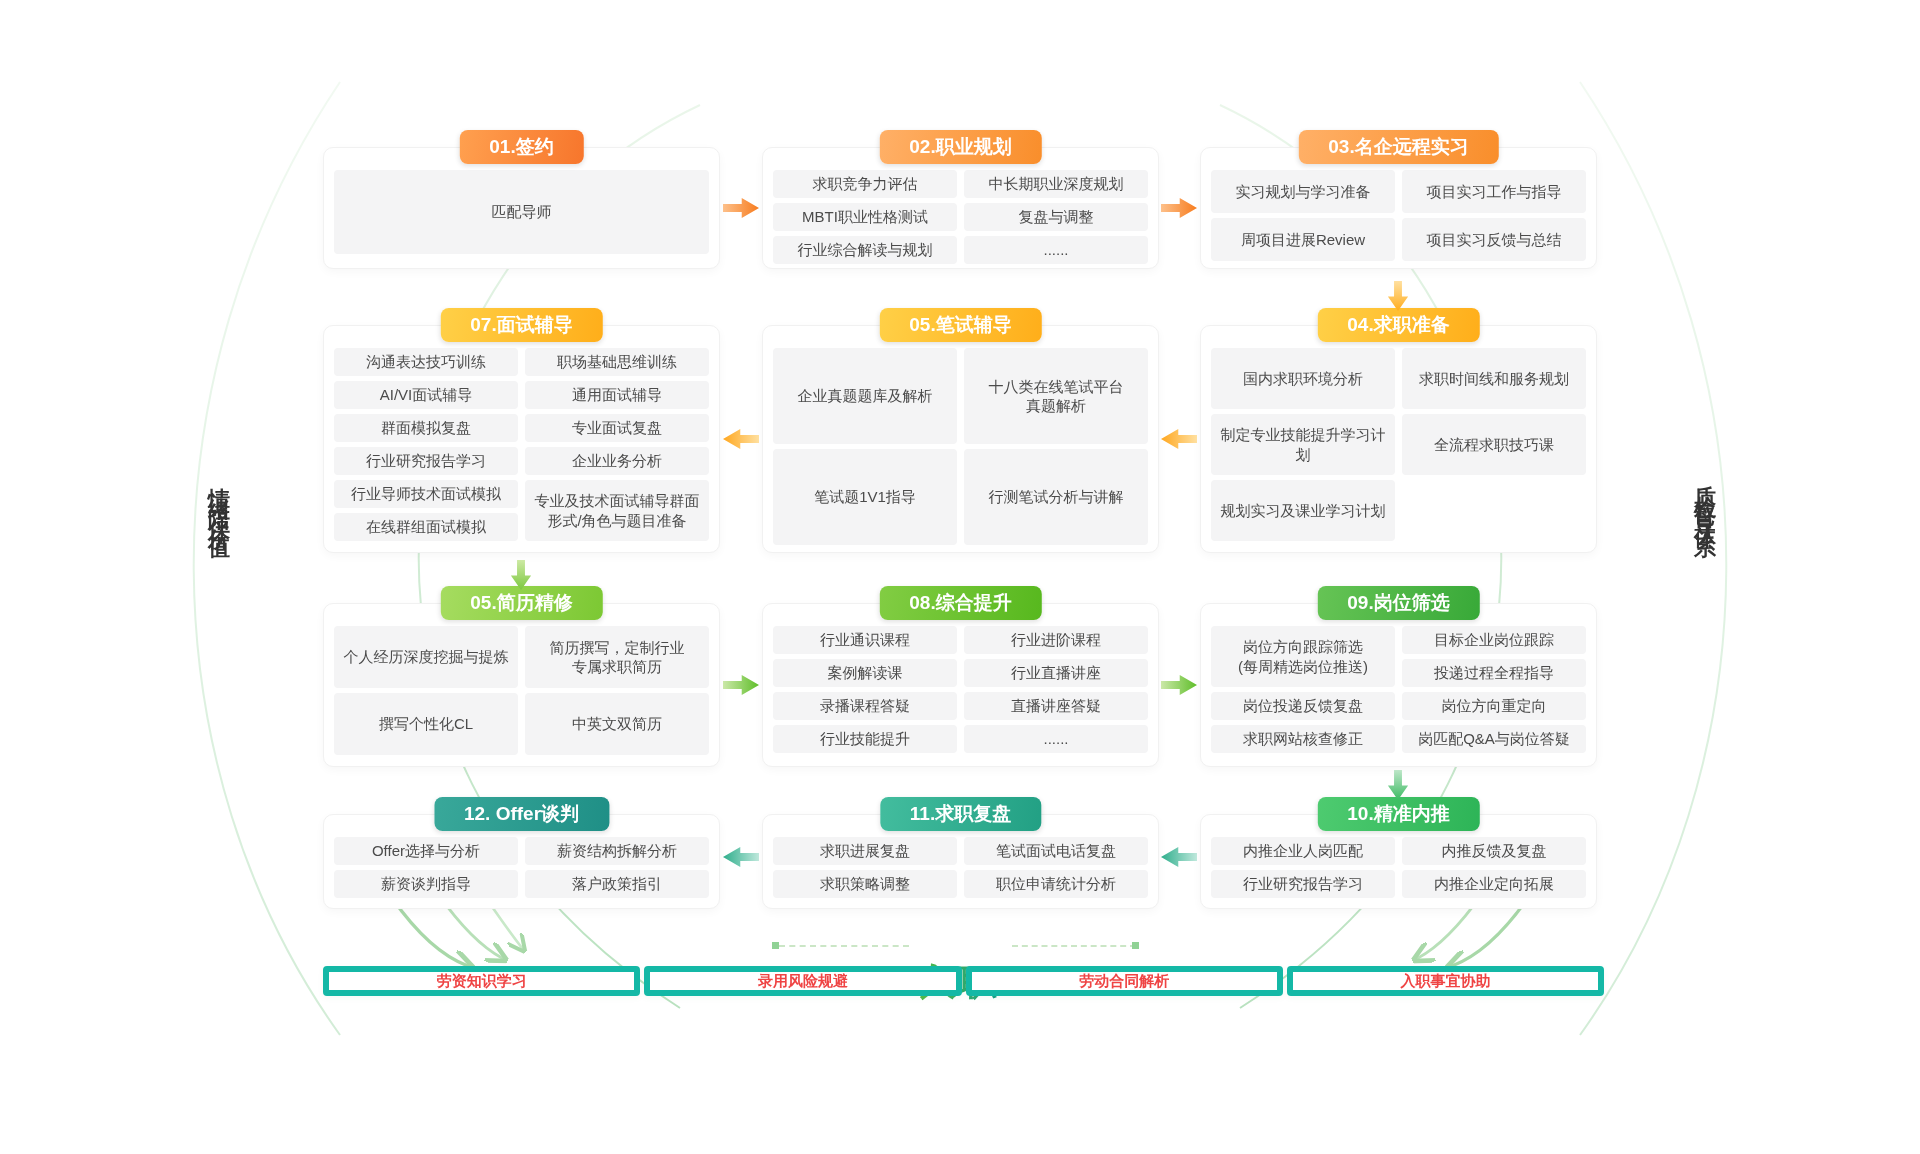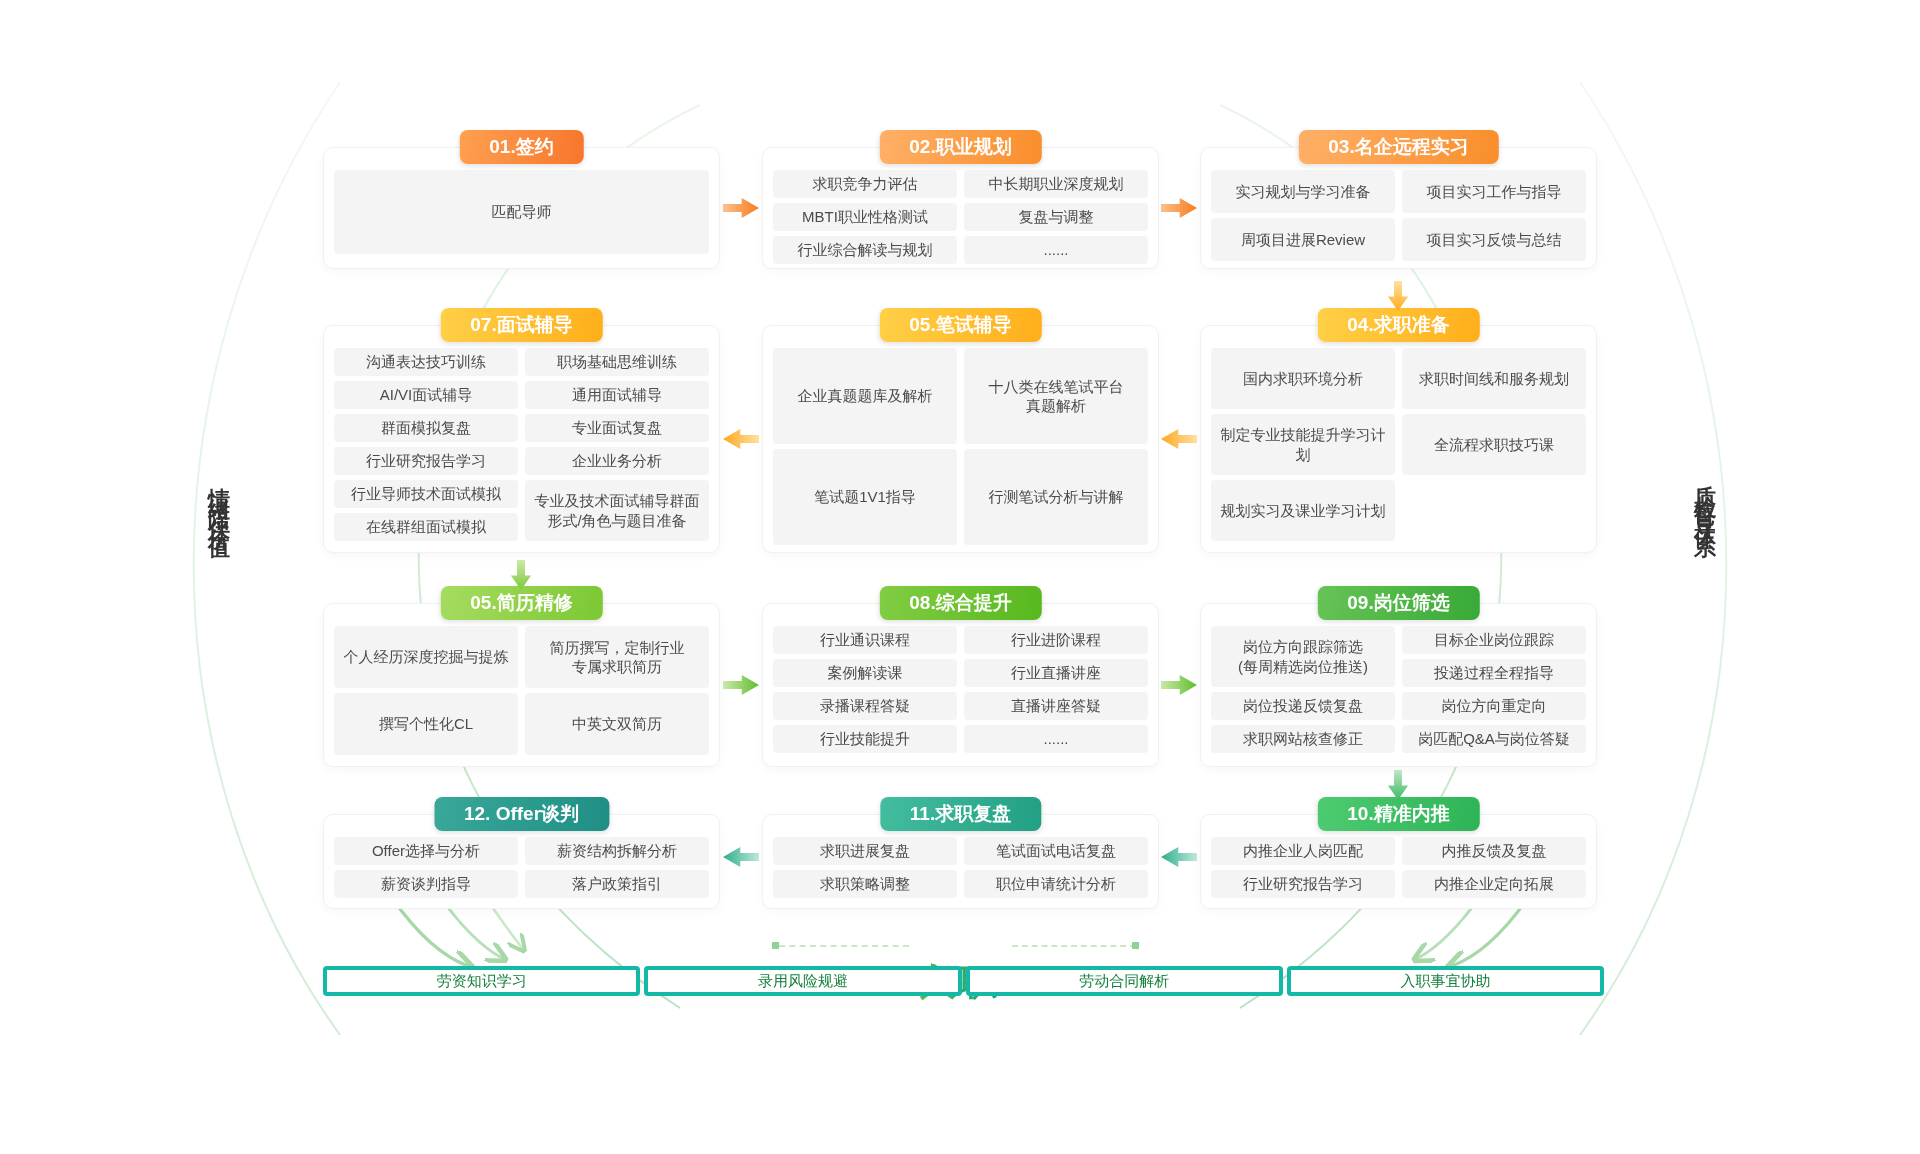--- a/index.html
+++ b/index.html
@@ -74,23 +74,23 @@
     background:linear-gradient(90deg,#54bb47,#159f8c);
     -webkit-background-clip:text; background-clip:text; color:transparent;margin-top:36px;
   }
   .dotline { position:absolute; z-index:1; border-top:2px dashed #cbe6c6; height:0; top:945px; }
   .dotsq { position:absolute; z-index:1; width:7px; height:7px; background:#90d295; top:942px; }
   .bottom-bar {
     position:absolute; z-index:2; left:323px; top:966px; width:1281px; height:30px;
     display:flex; gap:4px;
   }
   .bottom-item {
-    flex:1; background:#fff; border:4px solid #14b8a6; border-radius:4px;
+    flex:1; background:#fff; border:6px solid #14b8a6; border-radius:4px;
     display:flex; align-items:center; justify-content:center;
-    font-size:15px; font-weight:normal; color:#15803d;
+    font-size:15px; font-weight:bold; color:#ef4444;
     box-shadow:0 2px 6px rgba(60,140,80,.05);
   }
 </style>
 </head>
 <body>
 
 <div id="stage">
 
   <svg id="decor" width="1920" height="1154" viewBox="0 0 1920 1154">
     <defs>

